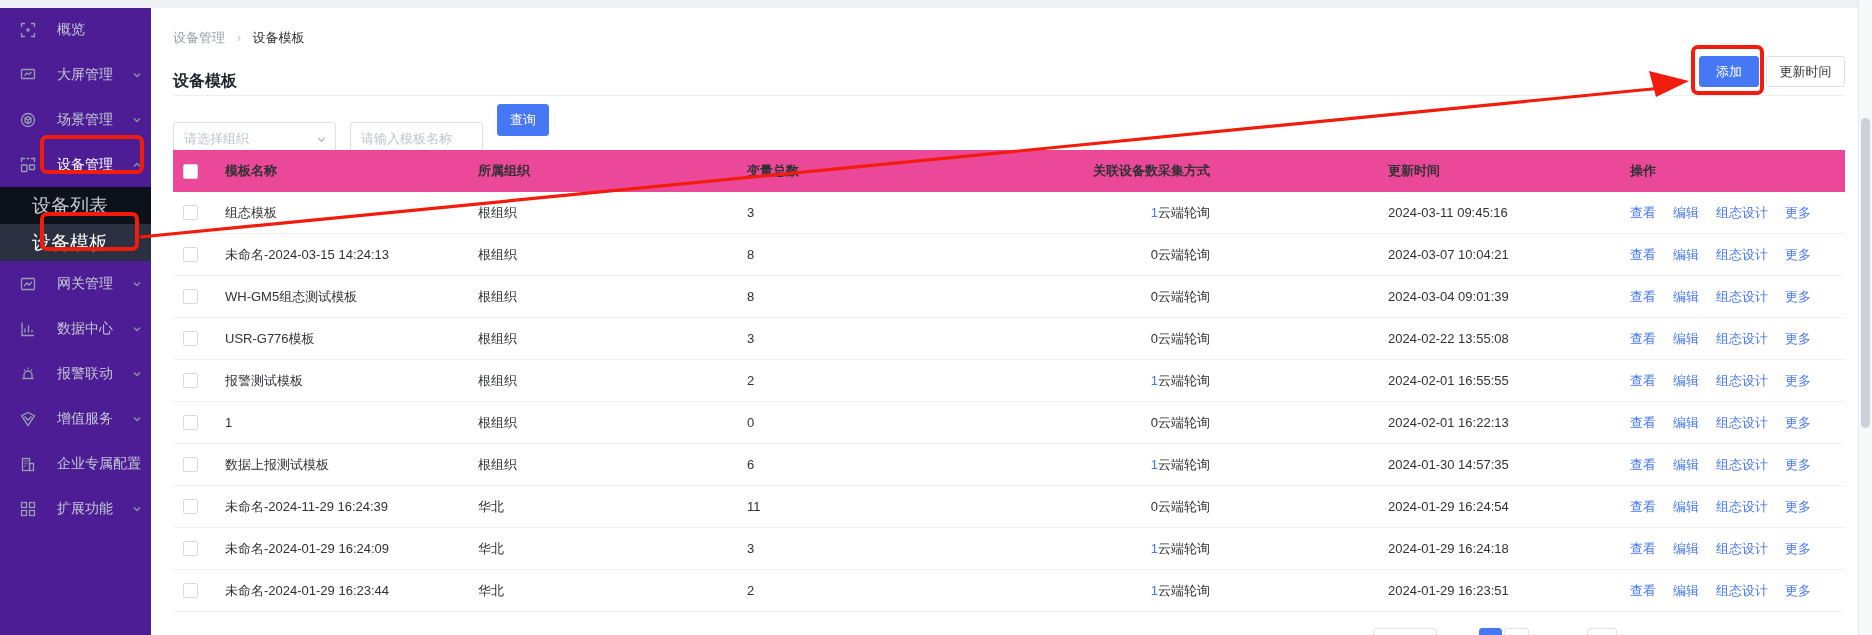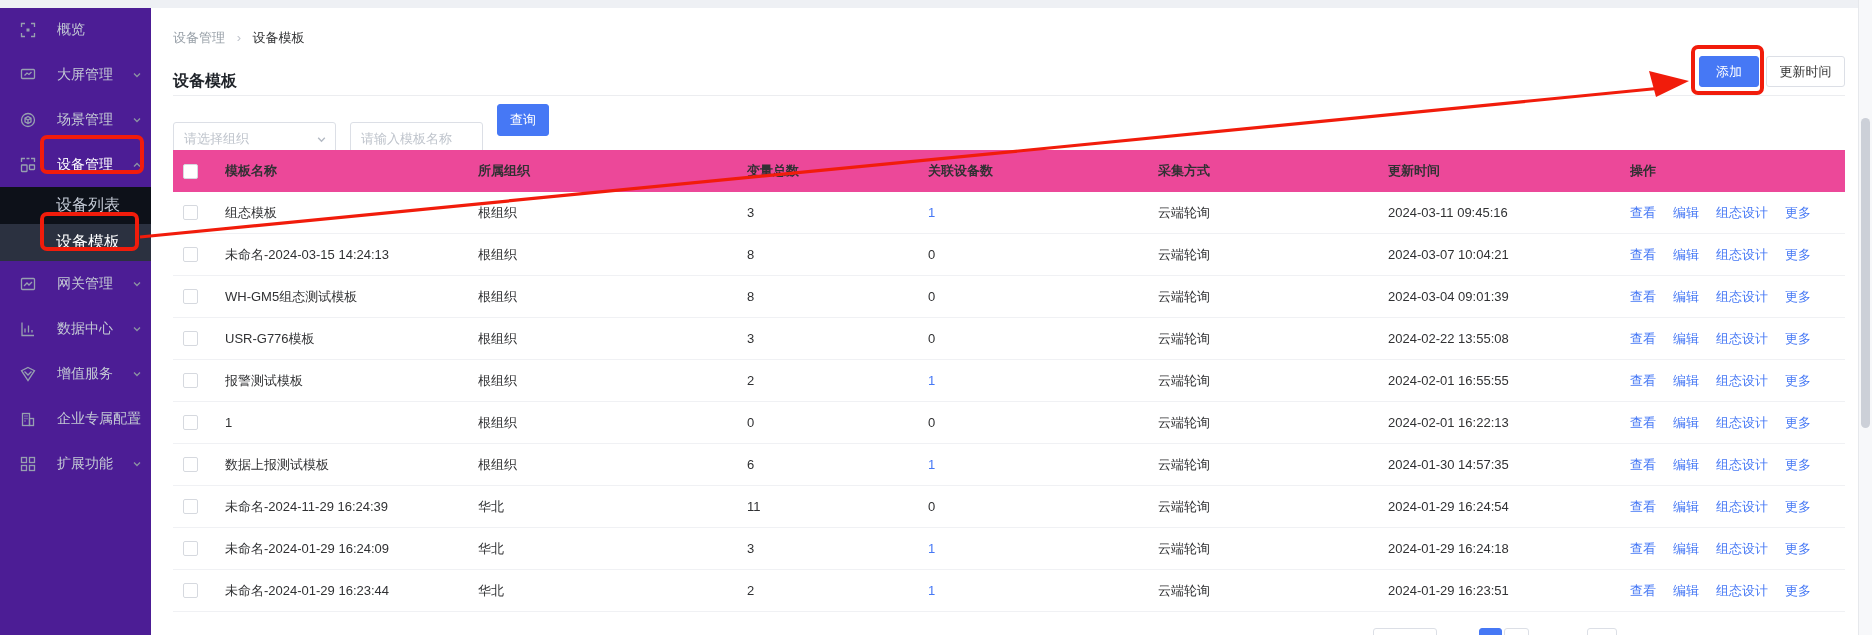--- a/index.html
+++ b/index.html
@@ -16,22 +16,22 @@
   .side-item {
     display:flex; align-items:center; height:45px; padding-left:20px;
     color:#c3c9d4; font-size:14px; position:relative; cursor:pointer;
   }
   .side-item.first { height:44px; }
   .side-item .sicon { width:16px; height:16px; margin-right:21px; display:flex; align-items:center; justify-content:center; color:#97a0b0; flex:none; }
   .side-item .chev { position:absolute; right:9px; color:#8b93a3; display:flex; }
   .side-item.active-parent { color:#ffffff; }
   .submenu { background:#0d1119; }
   .side-sub {
-    display:flex; align-items:center; height:37px; padding-left:56px;
-    color:#c3c9d4; font-size:16px; cursor:pointer;
+    display:flex; align-items:center; height:37px; padding-left:32px;
+    color:#c3c9d4; font-size:19px; cursor:pointer;
   }
   .side-sub.active { background:#2b3140; color:#ffffff; }
   
   .card {
     position:absolute; left:151px; top:8px; width:1707px; bottom:0;
     background:#ffffff;
   }
   .breadcrumb { position:absolute; left:22px; top:21px; font-size:13px; color:#98a0a8; }
   .breadcrumb .sep { margin:0 8px; color:#c0c4cc; }
   .breadcrumb .current { color:#303133; }
@@ -55,21 +55,21 @@
   .search-btn { position:absolute; left:346px; top:96px; width:52px; height:32px; }
   
   .table { position:absolute; left:22px; top:142px; width:1672px; }
   .thead { display:flex; align-items:center; height:42px; background:#ec4899; font-weight:bold; color:#303133; }
   .trow { display:flex; align-items:center; height:42px; border-bottom:1px solid #f0f1f4; background:#fff; }
   .cell { flex:none; white-space:nowrap; overflow:hidden; }
   .c-check { width:52px; padding-left:10px; display:flex; align-items:center; }
   .c-name { width:253px; }
   .c-org { width:269px; }
   .c-vars { width:181px; }
-  .c-dev { width:230px; }
+  .c-dev { width:230px;text-align:right; }
   .c-method { width:230px; }
   .c-upd { width:242px; }
   .c-ops { width:215px; display:flex; gap:17px; }
   .checkbox { width:15px; height:15px; border:1px solid #d6d9df; border-radius:2px; background:#fff; cursor:pointer; display:inline-block; }
   .op-link { color:#4678f5; cursor:pointer; }
   .dev-link { color:#4678f5; cursor:pointer; }
   
   .pagebar { position:absolute; left:22px; top:620px; width:1672px; height:30px; }
   .pg-box { position:absolute; top:0; height:28px; border:1px solid #dcdfe6; border-radius:3px; background:#fff; }
   .pg-size { left:1200px; width:64px; }
@@ -169,20 +169,35 @@
       </span>
   </div>
   <div class="side-item">
     <span class="sicon">
       <svg width="16" height="16" viewBox="0 0 16 16" fill="none" stroke="currentColor" stroke-width="1.3">
           <path d="M2 1.5v13h12"></path>
           <path d="M5 11.5v-4M8.5 11.5v-7M12 11.5v-2.5"></path>
         </svg>
     </span>
     <span>数据中心</span>
+    <span class="chev">
+        <svg width="10" height="10" viewBox="0 0 10 10" fill="none" stroke="currentColor" stroke-width="1.3">
+          <path d="M2 3.5l3 3 3-3"></path>
+        </svg>
+      </span>
+  </div>
+  <div class="side-item">
+    <span class="sicon">
+      <svg width="16" height="16" viewBox="0 0 16 16" fill="none" stroke="currentColor" stroke-width="1.3">
+          <path d="M4 12V9a4 4 0 018 0v3"></path>
+          <path d="M2.5 12.5h11"></path>
+          <path d="M4 3.5l1 1M12 3.5l-1 1M8 1.5v1.5"></path>
+        </svg>
+    </span>
+    <span>报警联动</span>
     <span class="chev">
         <svg width="10" height="10" viewBox="0 0 10 10" fill="none" stroke="currentColor" stroke-width="1.3">
           <path d="M2 3.5l3 3 3-3"></path>
         </svg>
       </span>
   </div>
   <div class="side-item">
     <span class="sicon">
       <svg width="16" height="16" viewBox="0 0 16 16" fill="none" stroke="currentColor" stroke-width="1.3">
           <path d="M8 1.5l6.5 3.2L8 14.5 1.5 4.7z"></path>

